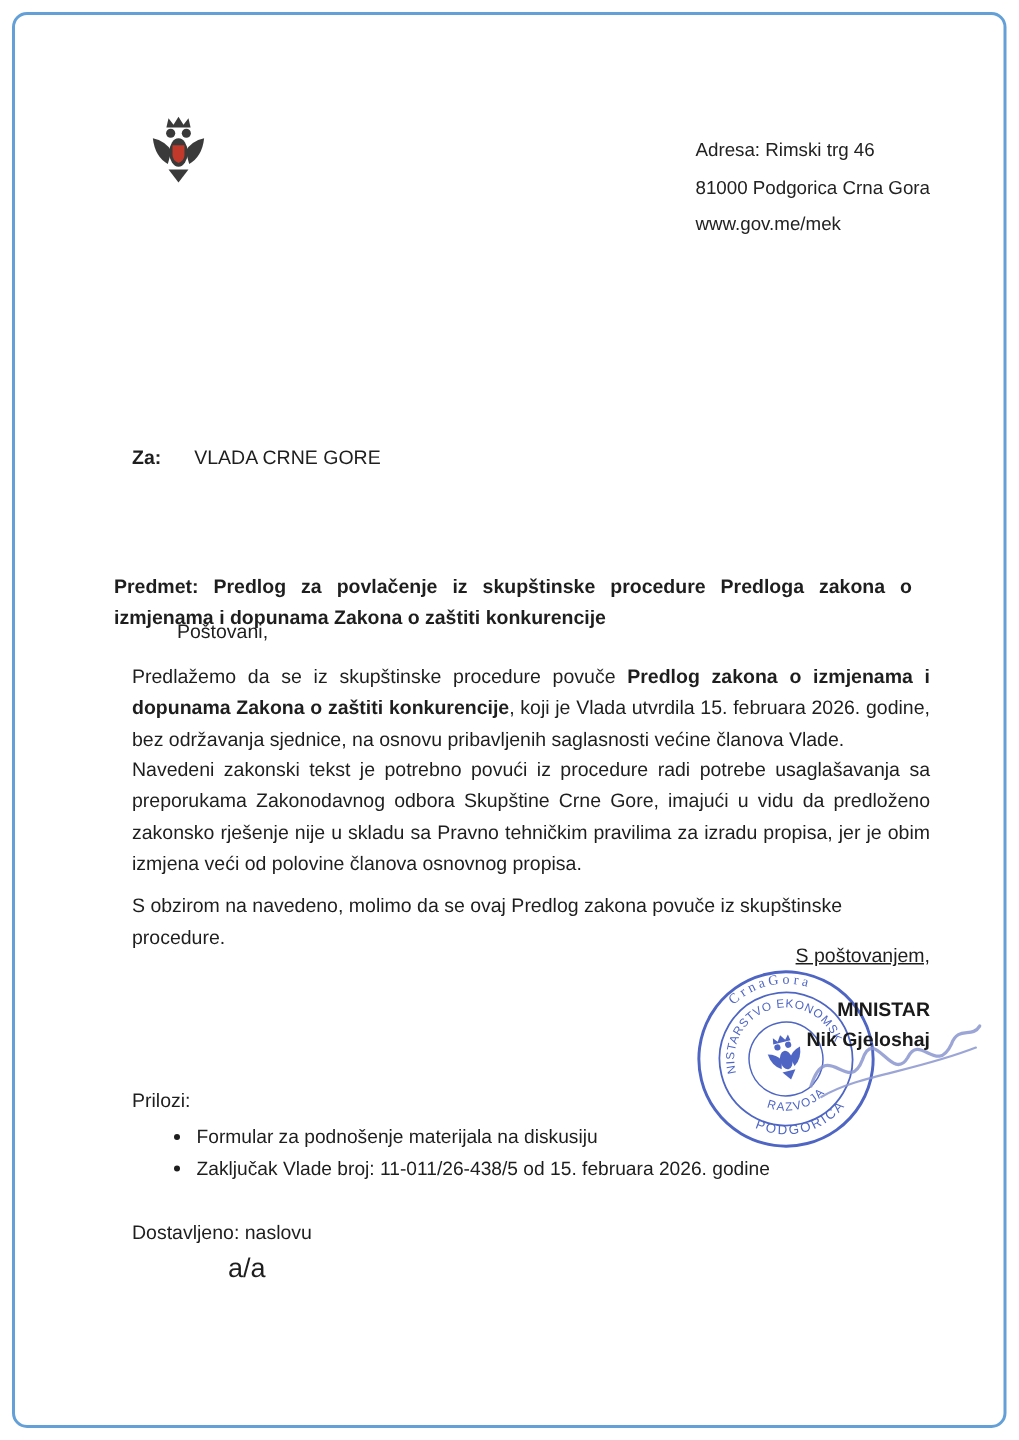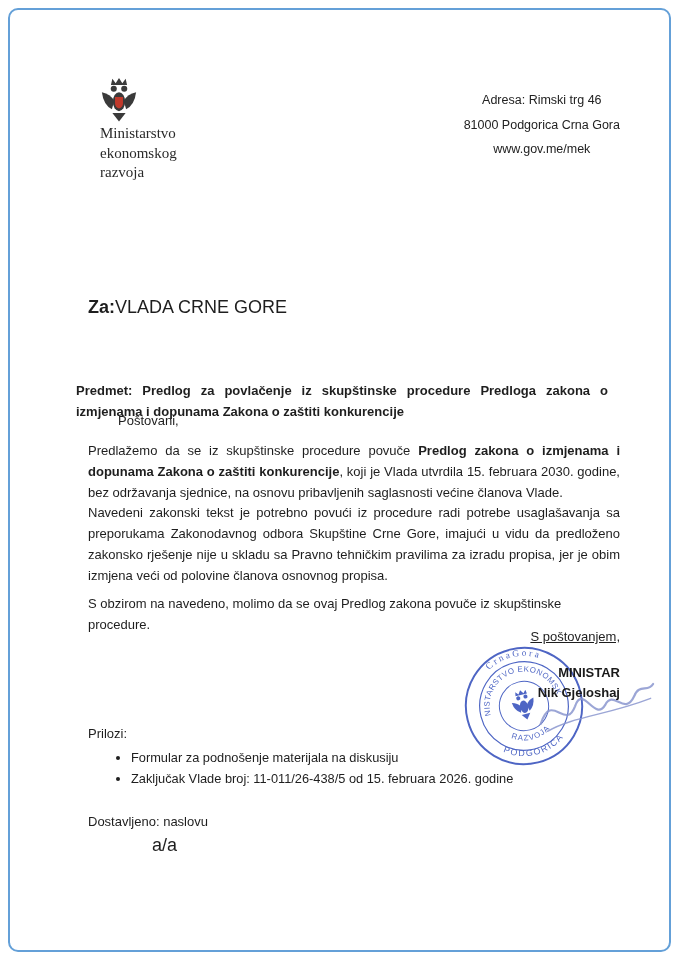--- a/index.html
+++ b/index.html
@@ -18,30 +18,30 @@
   }
   .logo { position:absolute; left:100px; top:76px; width:38px; height:48px; }
   .ministry-name {
     position:absolute; left:100px; top:124px;
     font-family:"Liberation Serif", serif;
     font-size:15px; line-height:19.5px; color:#2a2a2a;
     white-space:pre-line;
   }
   .contact {
     position:absolute; right:59px; top:88px;
-    text-align:center; font-size:12.5px; line-height:24.5px; color:#222;
+    text-align:left; font-size:12.5px; line-height:24.5px; color:#222;
   }
   .meta-row {
     position:absolute; left:88px; right:59px; top:227px;
     display:flex; justify-content:space-between;
     font-size:12.8px;
   }
   .recipient-row {
     position:absolute; left:88px; top:297px;
-    font-size:18px; display:flex; 
+    font-size:13px; display:flex; gap:22px;
   }
   .recipient-row .lbl { font-weight:bold; }
   .subject {
     position:absolute; left:76px; top:339px; width:532px;
     font-size:13px; font-weight:bold; line-height:21px; text-align:justify;margin-top:41px;
   }
   .salutation { position:absolute; left:88px; top:413px; font-size:13px;margin-left:30px; }
   .para {
     position:absolute; left:88px; width:532px;
     font-size:13px; line-height:21px; text-align:justify;
@@ -87,41 +87,38 @@
         <circle cx="14.5" cy="13.5" r="3.2"></circle>
         <circle cx="25.5" cy="13.5" r="3.2"></circle>
         <path d="M2 17 q9 2 13 9 l-2.5 9 Q3.5 30 2 17z"></path>
         <path d="M38 17 q-9 2 -13 9 l2.5 9 Q36.5 30 38 17z"></path>
         <ellipse cx="20" cy="27" rx="6.5" ry="10"></ellipse>
         <path d="M13 39 h14 l-7 9z"></path>
       </g>
       <path d="M15.8 22 h8.4 v6.5 q0 4.5 -4.2 5.8 q-4.2 -1.3 -4.2 -5.8z" fill="#c0392b"></path>
     </svg>
   </div>
-  <div class="ministry-name">Ministarstvo
-ekonomskog
-razvoja</div>
 
   <div class="contact">
     <div>Adresa: Rimski trg 46</div>
     <div>81000 Podgorica Crna Gora</div>
     <div>www.gov.me/mek</div>
   </div>
 
 
   <div class="recipient-row">
     <span class="lbl">Za:</span>
     <span>VLADA CRNE GORE</span>
   </div>
 
   <div class="subject">Predmet: Predlog za povlačenje iz skupštinske procedure Predloga zakona o izmjenama i dopunama Zakona o zaštiti konkurencije</div>
 
   <div class="salutation">Poštovani,</div>
 
-  <p class="para p1"><span>Predlažemo da se iz skupštinske procedure povuče </span><span class="b">Predlog zakona o izmjenama i dopunama Zakona o zaštiti konkurencije</span><span>, koji je Vlada utvrdila 15. februara 2030. godine, bez održavanja sjednice, na osnovu pribavljenih saglasnosti većine članova Vlade.</span></p>
+  <p class="para p1"><span>Predlažemo da se iz skupštinske procedure povuče </span><span class="b">Predlog zakona o izmjenama i dopunama Zakona o zaštiti konkurencije</span><span>, koji je Vlada utvrdila 15. februara 2026. godine, bez održavanja sjednice, na osnovu pribavljenih saglasnosti većine članova Vlade.</span></p>
 
   <p class="para p2">Navedeni zakonski tekst je potrebno povući iz procedure radi potrebe usaglašavanja sa preporukama Zakonodavnog odbora Skupštine Crne Gore, imajući u vidu da predloženo zakonsko rješenje nije u skladu sa Pravno tehničkim pravilima za izradu propisa, jer je obim izmjena veći od polovine članova osnovnog propisa.</p>
 
   <p class="para p3">S obzirom na navedeno, molimo da se ovaj Predlog zakona povuče iz skupštinske procedure.</p>
 
   <div class="regards">S poštovanjem,</div>
 
   <div class="stamp">
     <svg viewBox="0 0 130 130" xmlns="http://www.w3.org/2000/svg" aria-hidden="true">
       <defs>

